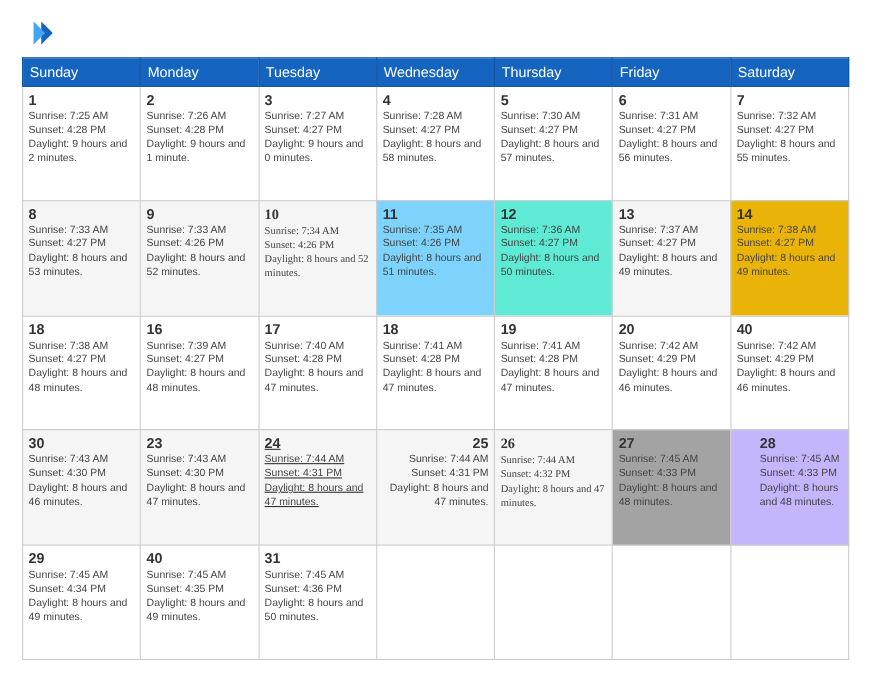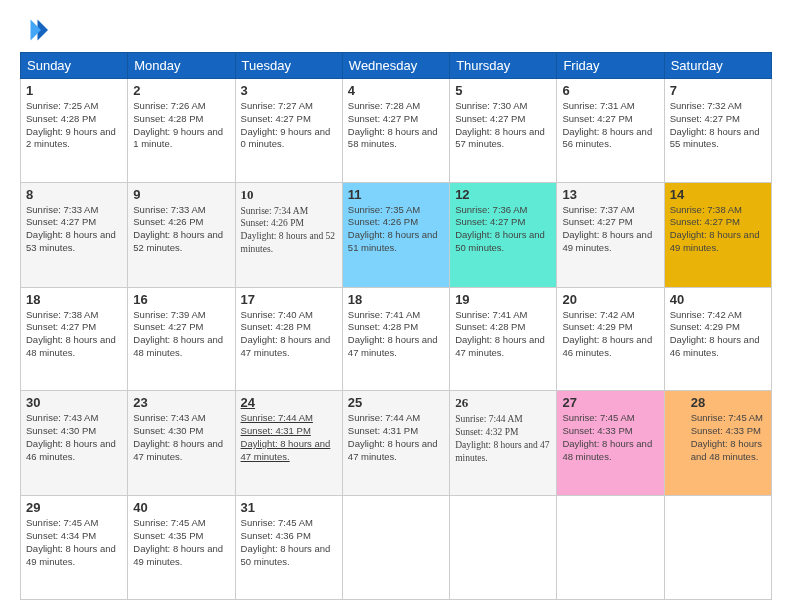--- a/index.html
+++ b/index.html
@@ -178,27 +178,27 @@
           <td><span class="day-number">40</span>
         <span class="day-info">Sunrise: 7:42 AM<br>Sunset: 4:29 PM<br>Daylight: 8 hours and 46 minutes.</span></td>
         </tr>
         <tr>
           <td style="background: rgb(245, 245, 245);"><span class="day-number">30</span>
         <span class="day-info">Sunrise: 7:43 AM<br>Sunset: 4:30 PM<br>Daylight: 8 hours and 46 minutes.</span></td>
           <td style="background: rgb(245, 245, 245);"><span class="day-number">23</span>
         <span class="day-info">Sunrise: 7:43 AM<br>Sunset: 4:30 PM<br>Daylight: 8 hours and 47 minutes.</span></td>
           <td style="background: rgb(245, 245, 245); text-decoration: underline;"><span class="day-number">24</span>
         <span class="day-info">Sunrise: 7:44 AM<br>Sunset: 4:31 PM<br>Daylight: 8 hours and 47 minutes.</span></td>
-          <td style="background: rgb(245, 245, 245);"><span class="day-number">25</span>
+          <td style="background: rgb(245, 245, 245); text-align: right;"><span class="day-number">25</span>
         <span class="day-info">Sunrise: 7:44 AM<br>Sunset: 4:31 PM<br>Daylight: 8 hours and 47 minutes.</span></td>
           <td style="background: rgb(245, 245, 245); font-family: Liberation Serif, serif;"><span class="day-number">26</span>
         <span class="day-info">Sunrise: 7:44 AM<br>Sunset: 4:32 PM<br>Daylight: 8 hours and 47 minutes.</span></td>
-          <td style="background: #f9a8d4;"><span class="day-number">27</span>
+          <td style="background: #a3a3a3;"><span class="day-number">27</span>
         <span class="day-info">Sunrise: 7:45 AM<br>Sunset: 4:33 PM<br>Daylight: 8 hours and 48 minutes.</span></td>
-          <td style="background: #fdba74; padding-left: 26px;"><span class="day-number">28</span>
+          <td style="background: #c4b5fd; padding-left: 26px;"><span class="day-number">28</span>
         <span class="day-info">Sunrise: 7:45 AM<br>Sunset: 4:33 PM<br>Daylight: 8 hours and 48 minutes.</span></td>
         </tr>
         <tr>
           <td><span class="day-number">29</span>
         <span class="day-info">Sunrise: 7:45 AM<br>Sunset: 4:34 PM<br>Daylight: 8 hours and 49 minutes.</span></td>
           <td><span class="day-number">40</span>
         <span class="day-info">Sunrise: 7:45 AM<br>Sunset: 4:35 PM<br>Daylight: 8 hours and 49 minutes.</span></td>
           <td><span class="day-number">31</span>
         <span class="day-info">Sunrise: 7:45 AM<br>Sunset: 4:36 PM<br>Daylight: 8 hours and 50 minutes.</span></td>
           <td class="empty-cell"></td>

